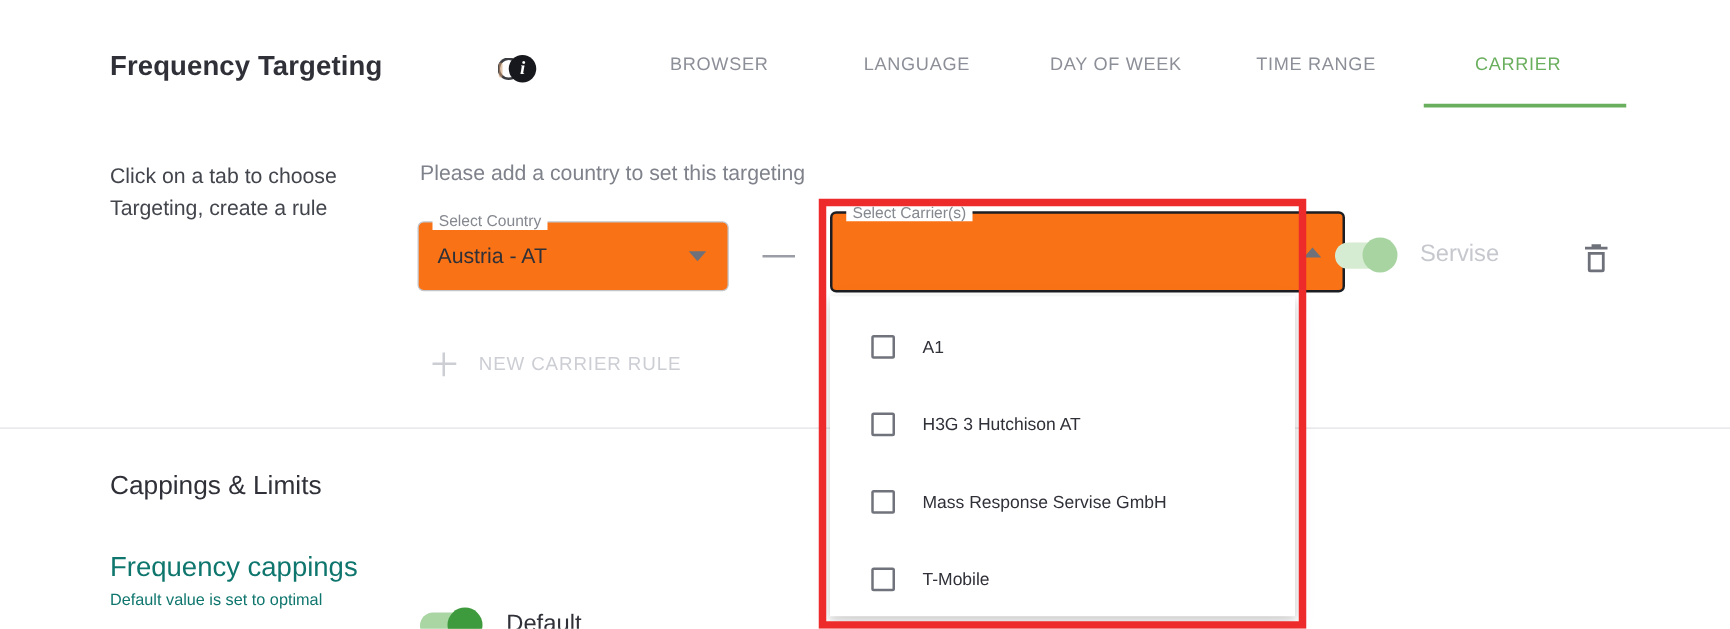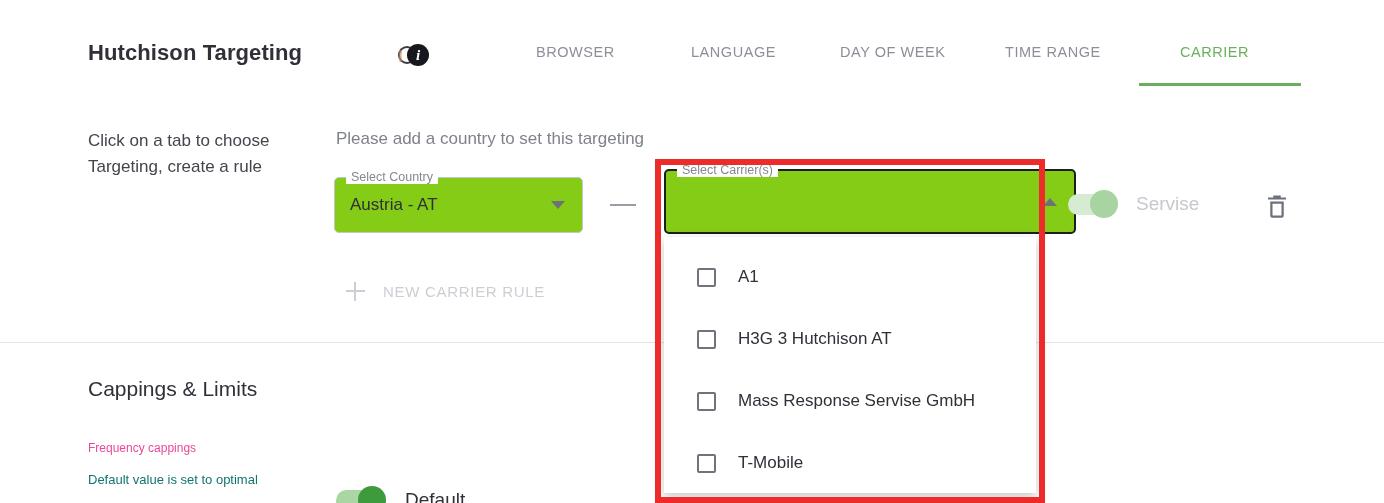--- a/index.html
+++ b/index.html
@@ -105,21 +105,21 @@
     font-size: 17px;
     color: #7f828b;
     white-space: nowrap;
   }
 
   
   .mat-select {
     position: absolute;
     border: 1px solid #c3c5cb;
     border-radius: 5px;
-    background: #84cc16;
+    background: #f97316;
   }
   .mat-select.focused {
     border: 2px solid #1d1e23;
   }
   .mat-select .legend {
     position: absolute;
     top: -8px; left: 11px;
     padding: 0 5px;
     background: #ffffff;
     font-size: 12.5px;
@@ -239,21 +239,21 @@
     gap: 22px;
   }
   .checkbox {
     width: 19px; height: 19px;
     border: 2px solid #70737b;
     border-radius: 2px;
     background: #fff;
     flex: 0 0 auto;
   }
   .option-label {
-    font-size: 17px;
+    font-size: 14px;
     color: #2f3038;
     white-space: nowrap;
   }
 
   
   .red-box {
     position: absolute;
     left: 655px; top: 159px;
     width: 390px; height: 344px;
     border: 6px solid #ee2b2b;
@@ -274,22 +274,22 @@
     position: absolute;
     left: 88px; top: 377px;
     font-size: 21px;
     font-weight: normal;
     color: #2f3038;
     white-space: nowrap;
   }
   .cap-label {
     position: absolute;
     left: 88px; top: 441px;
-    font-size: 12px;
-    color: #ec4899;
+    font-size: 22px;
+    color: #0f766e;
     white-space: nowrap;
   }
   .cap-sub {
     position: absolute;
     left: 88px; top: 472px;
     font-size: 13px;
     color: #0f766e;
     white-space: nowrap;
   }
   .default-group {
@@ -300,21 +300,21 @@
   .default-label {
     font-size: 19px;
     color: #2f3038;
     white-space: nowrap;
   }
 </style>
 </head>
 <body>
 
 <div class="header-row">
-  <div class="page-title">Hutchison Targeting</div>
+  <div class="page-title">Frequency Targeting</div>
 
   <div class="info-icon-wrap">
     <div class="ghost"></div>
     <div class="disc">i</div>
   </div>
 
   <div class="tabs">
     <div class="tab" style="left:28px">BROWSER</div>
     <div class="tab" style="left:183px">LANGUAGE</div>
     <div class="tab" style="left:332px">DAY OF WEEK</div>

